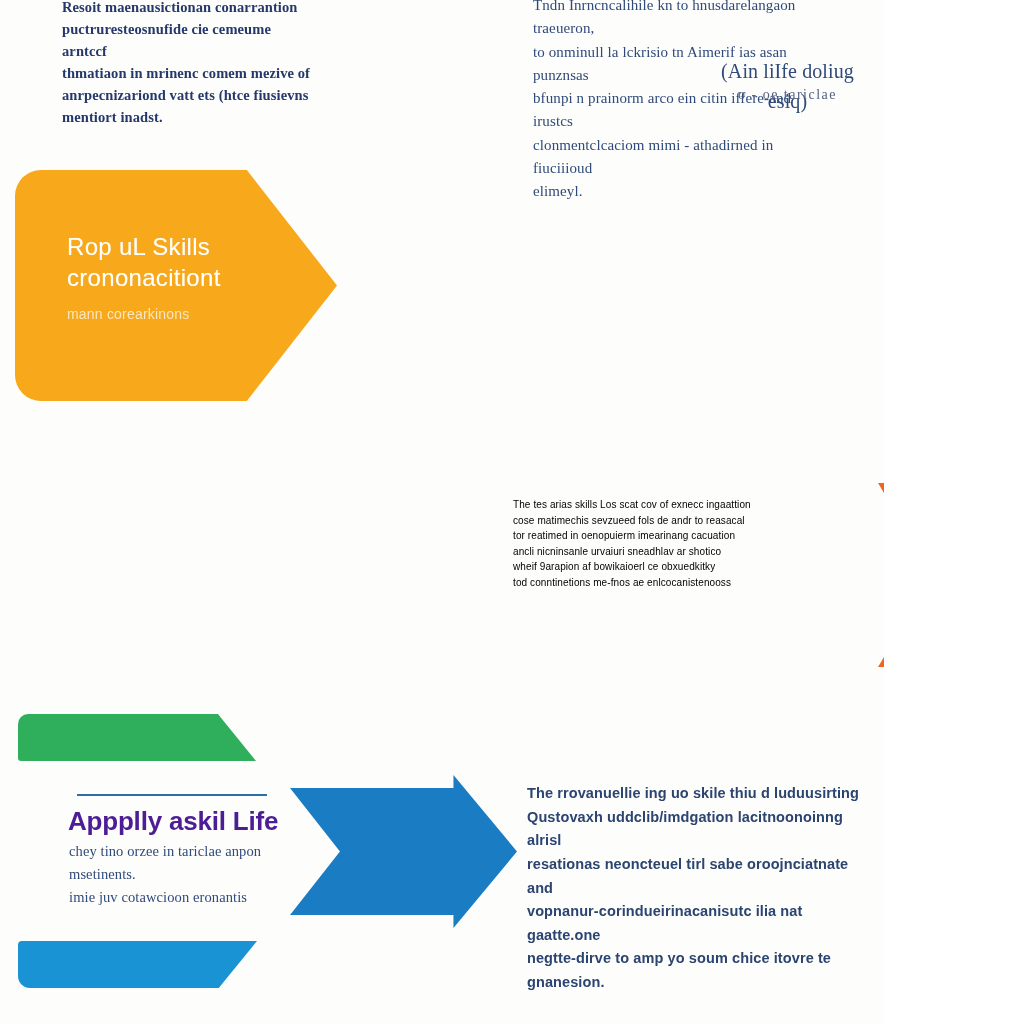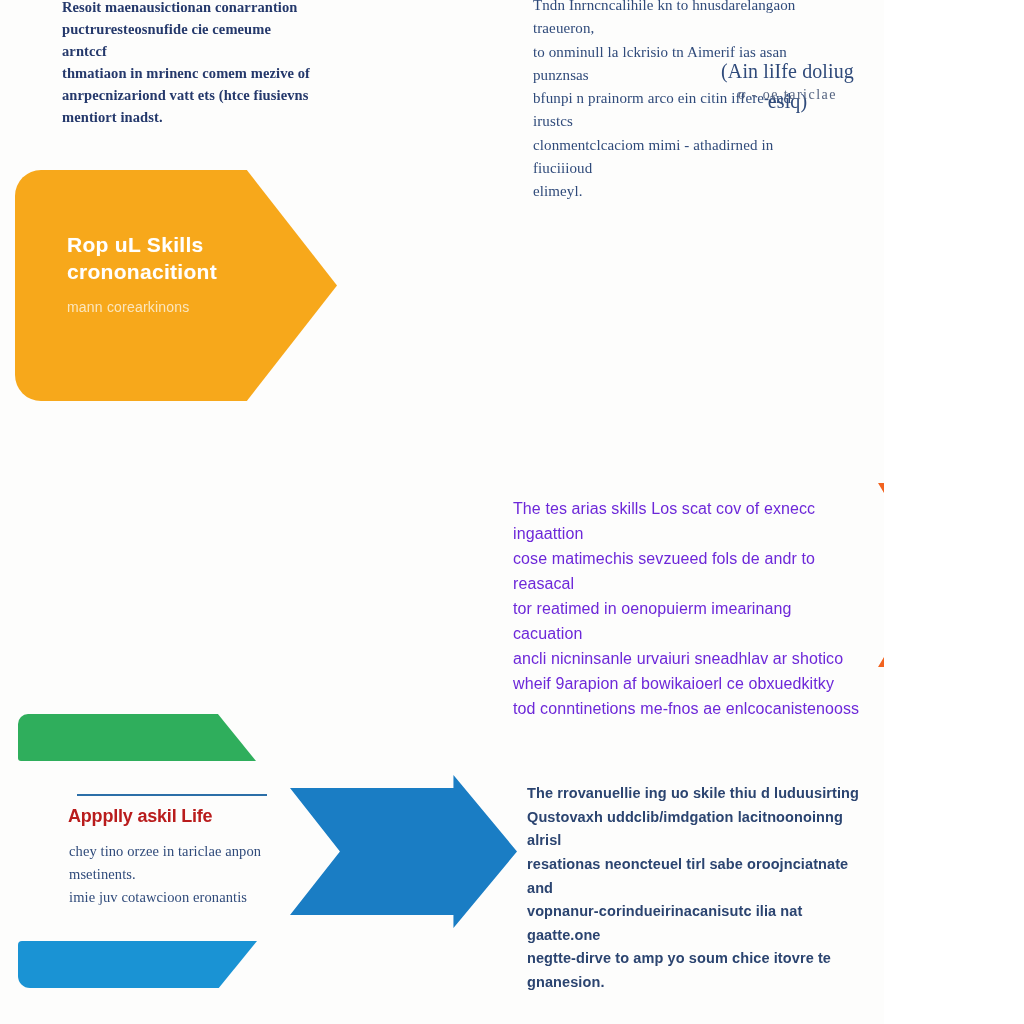--- a/index.html
+++ b/index.html
@@ -86,24 +86,24 @@
     width: 345px;
     font-size: 14px;
     font-family: "Liberation Sans", sans-serif;
     line-height: 1.62;
     color: #2d4470;
   }
   #br-para {
     left: 513px;
     top: 497px;
     width: 350px;
-    font-size: 16px;
+    font-size: 10px;
     font-family: "Liberation Sans", sans-serif;
     line-height: 1.56;
-    color: #6d28d9;
+    color: #000000;
   }
   #bb-para {
     left: 527px;
     top: 782px;
     width: 345px;
     font-size: 14.5px;
     font-family: "Liberation Sans", sans-serif;
     line-height: 1.63;
     color: #2b4470;
     font-weight: bold;
@@ -123,22 +123,22 @@
   }
   #orange-banner-inner {
     position: absolute;
     left: 52px;
     top: 62px;
     width: 215px;
   }
   .banner-title {
     color: #ffffff;
     font-family: "Liberation Sans", sans-serif;
-    font-weight: bold;
-    font-size: 21px;
+    font-weight: normal;
+    font-size: 24px;
     line-height: 1.28;
     letter-spacing: 0.3px;
     text-shadow: 0 0 1px rgba(255,255,255,0.35);
   }
   .banner-sub {
     margin-top: 13px;
     color: #fbe6bd;
     font-family: "Liberation Sans", sans-serif;
     font-size: 14px;
     letter-spacing: 0.2px;
@@ -225,23 +225,23 @@
     height: 2px;
     background: #2c6fa8;
   }
   #bl-heading {
     position: absolute;
     left: 68px;
     top: 806px;
     width: 240px;
     font-family: "Liberation Sans", sans-serif;
     font-weight: bold;
-    font-size: 18px;
+    font-size: 26px;
     letter-spacing: -0.2px;
-    color: #b91c1c;
+    color: #4c1d95;
   }
   #bl-body {
     position: absolute;
     left: 69px;
     top: 840px;
     width: 228px;
     font-family: Liberation Serif, serif;
     font-size: 14.5px;
     line-height: 1.58;
     color: #2f4a7a;

